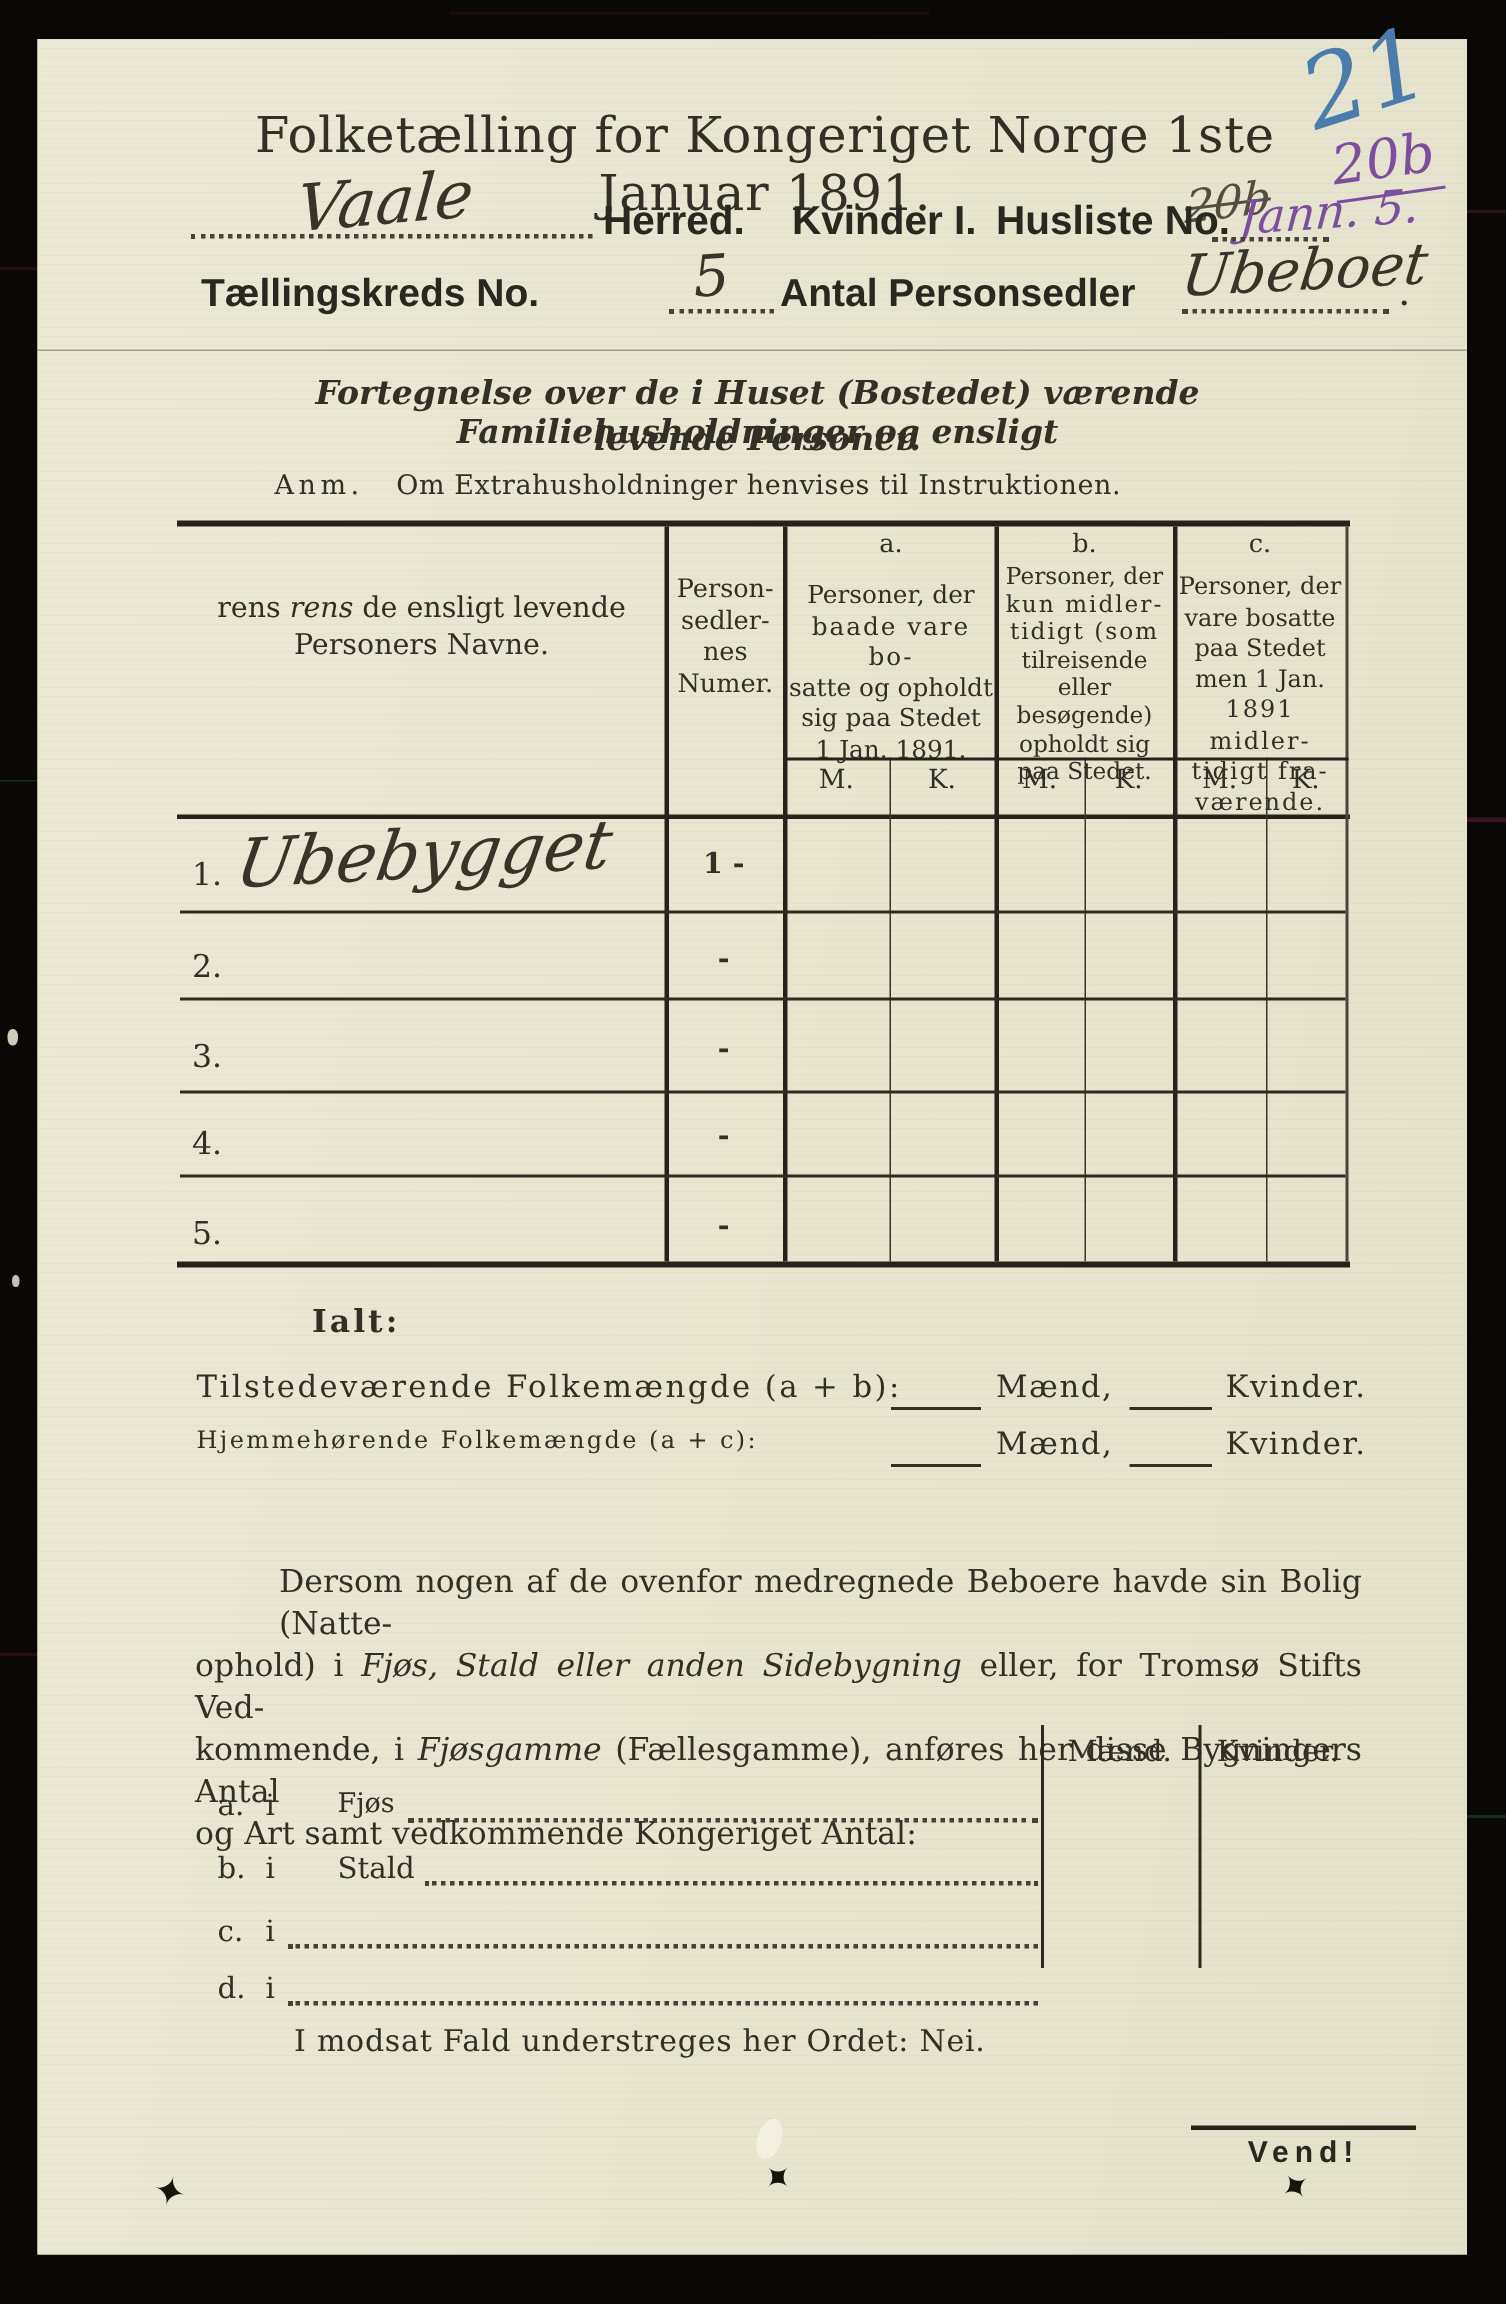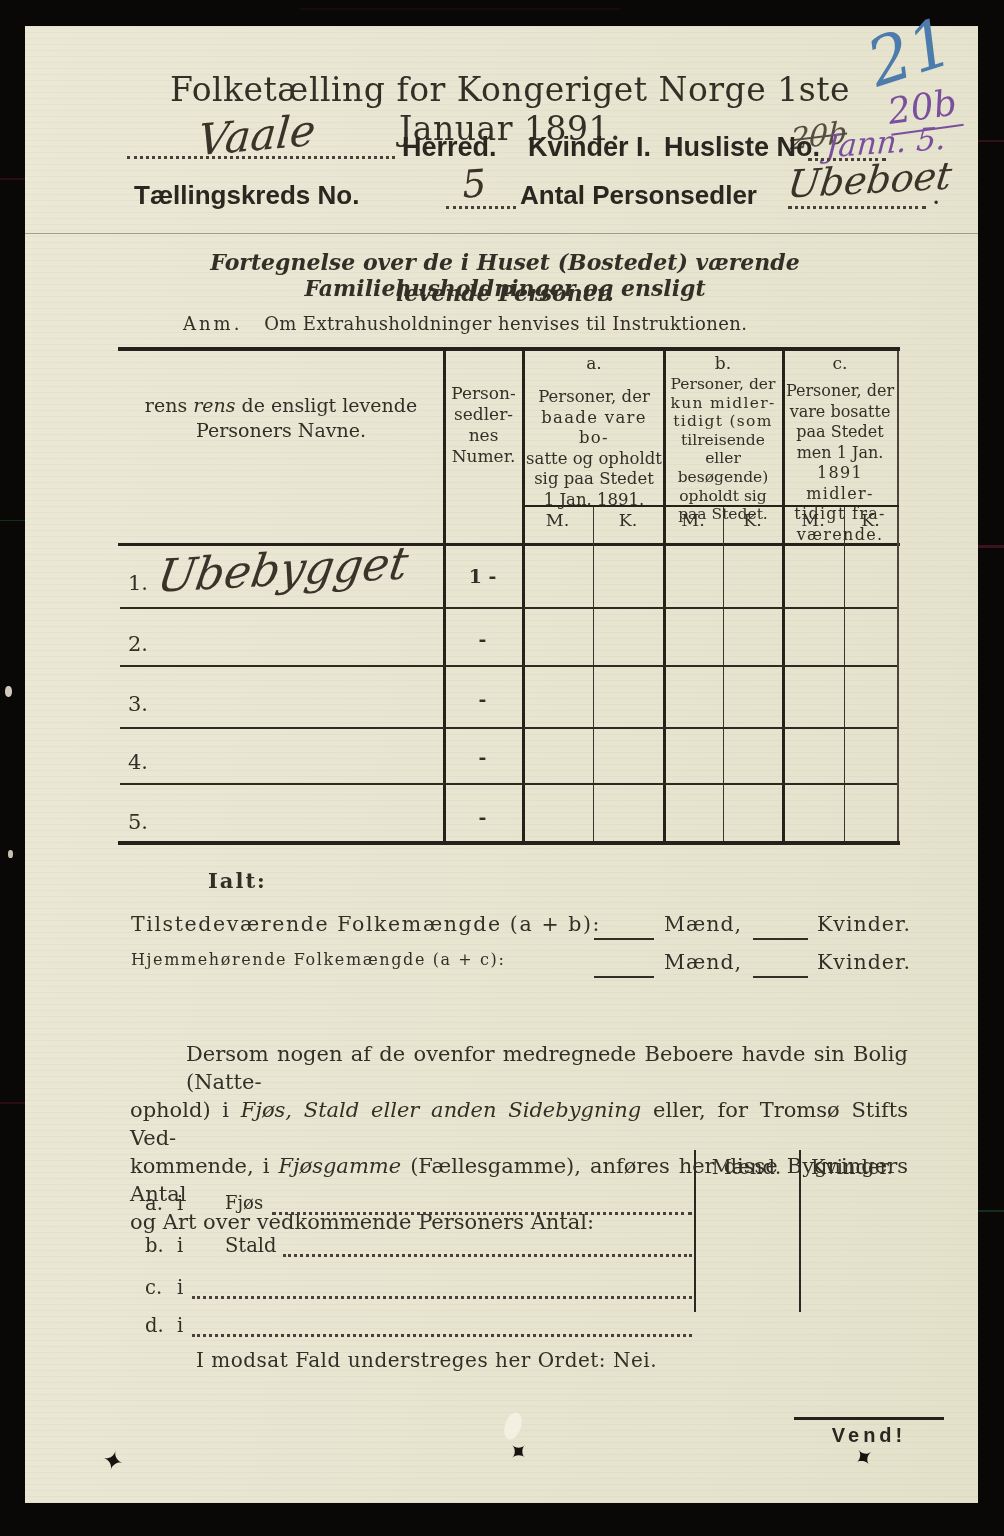--- a/index.html
+++ b/index.html
@@ -186,21 +186,21 @@
     <div class="jline" style="padding-left:56px;">
       <span>Dersom nogen af de ovenfor medregnede Beboere havde sin Bolig (Natte-</span>
     </div>
     <div class="jline">
       <span>ophold) i </span><span class="it">Fjøs, Stald eller anden Sidebygning</span><span> eller, for Tromsø Stifts Ved-</span>
     </div>
     <div class="jline">
       <span>kommende, i </span><span class="it">Fjøsgamme</span><span> (Fællesgamme), anføres her disse Bygningers Antal</span>
     </div>
     <div>
-      <span>og Art over vedkommende Personers Antal:</span>
+      <span>og Art samt vedkommende Kongeriget Antal:</span>
     </div>
   </div>
 
   <div class="abs" style="left:694px;top:1150px;width:2px;height:162px;background:#2c2720;"></div>
   <div class="abs" style="left:799px;top:1150px;width:2px;height:162px;background:#2c2720;"></div>
   <div class="abs center ink" style="left:694px;top:1156px;width:105px;font-size:19.5px;">Mænd.</div>
   <div class="abs center ink" style="left:799px;top:1156px;width:106px;font-size:19.5px;">Kvinder.</div>
 
   <div class="abs ink" style="left:145px;top:1192px;font-size:19.5px;">a.</div>
   <div class="abs ink" style="left:177px;top:1192px;font-size:19.5px;">i</div>

